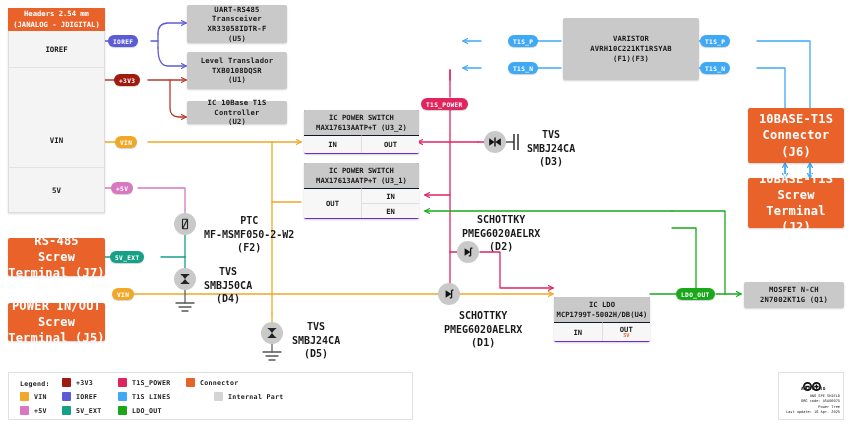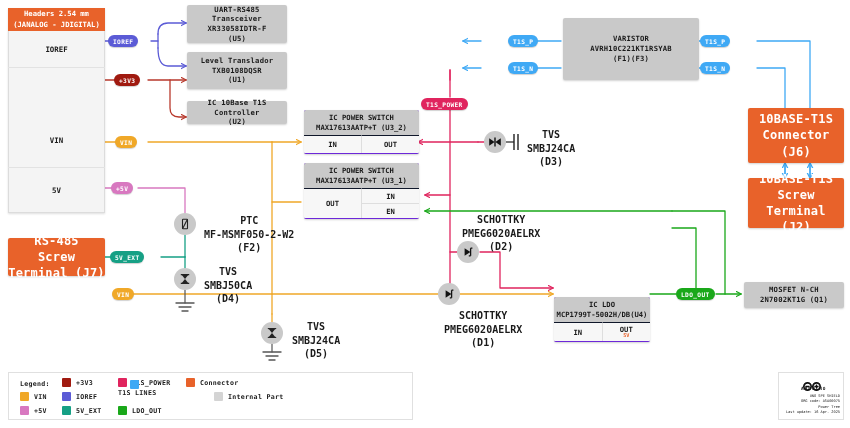--- a/index.html
+++ b/index.html
@@ -312,20 +312,24 @@
 
   <div class="box gray" style="left:187px;top:101px;width:100px;height:23px;">
     <span>IC 10Base T1S</span>
     <span>Controller</span>
     <span>(U2)</span>
   </div>
 
   <div class="box orange" style="left:8px;top:238px;width:97px;height:38px;">
     <span>RS-485</span>
     <span>Screw Terminal (J7)</span>
+  </div>
+  <div class="box orange" style="left:8px;top:303px;width:97px;height:38px;">
+    <span>POWER IN/OUT</span>
+    <span>Screw Terminal (J5)</span>
   </div>
 
 
   <div class="box gray" style="left:563px;top:18px;width:136px;height:62px;">
     <span>VARISTOR</span>
     <span>AVRH10C221KT1RSYAB</span>
     <span>(F1)(F3)</span>
   </div>
 
   <div class="box orange" style="left:748px;top:108px;width:96px;height:55px;">
@@ -497,21 +501,21 @@
   </div>
 
   <div class="lg-item" style="left:20px;top:392px;">
     <span class="sw" style="background:#f0a828;"></span>
     <span class="lg-lbl">VIN</span>
   </div>
   <div class="lg-item" style="left:62px;top:392px;">
     <span class="sw" style="background:#5b5bd6;"></span>
     <span class="lg-lbl">IOREF</span>
   </div>
-  <div class="lg-item" style="left:118px;top:380px;flex-direction:column;">
+  <div class="lg-item" style="left:118px;top:392px;">
     <span class="sw" style="background:#3fa9f5;"></span>
     <span class="lg-lbl">T1S LINES</span>
   </div>
   <div class="lg-item" style="left:186px;top:392px;padding-left:28px;">
     <span class="sw" style="background:#d4d4d4;"></span>
     <span class="lg-lbl">Internal Part</span>
   </div>
 
   <div class="lg-item" style="left:20px;top:406px;">
     <span class="sw" style="background:#d878c0;"></span>

